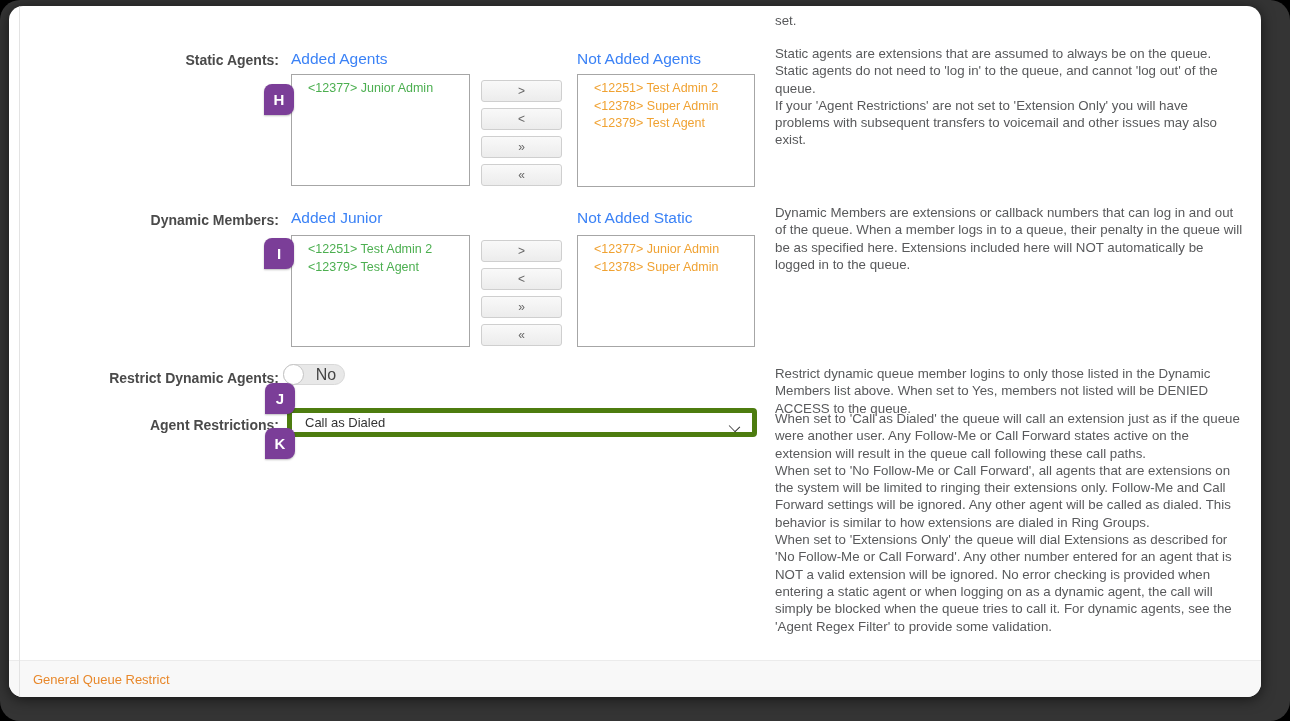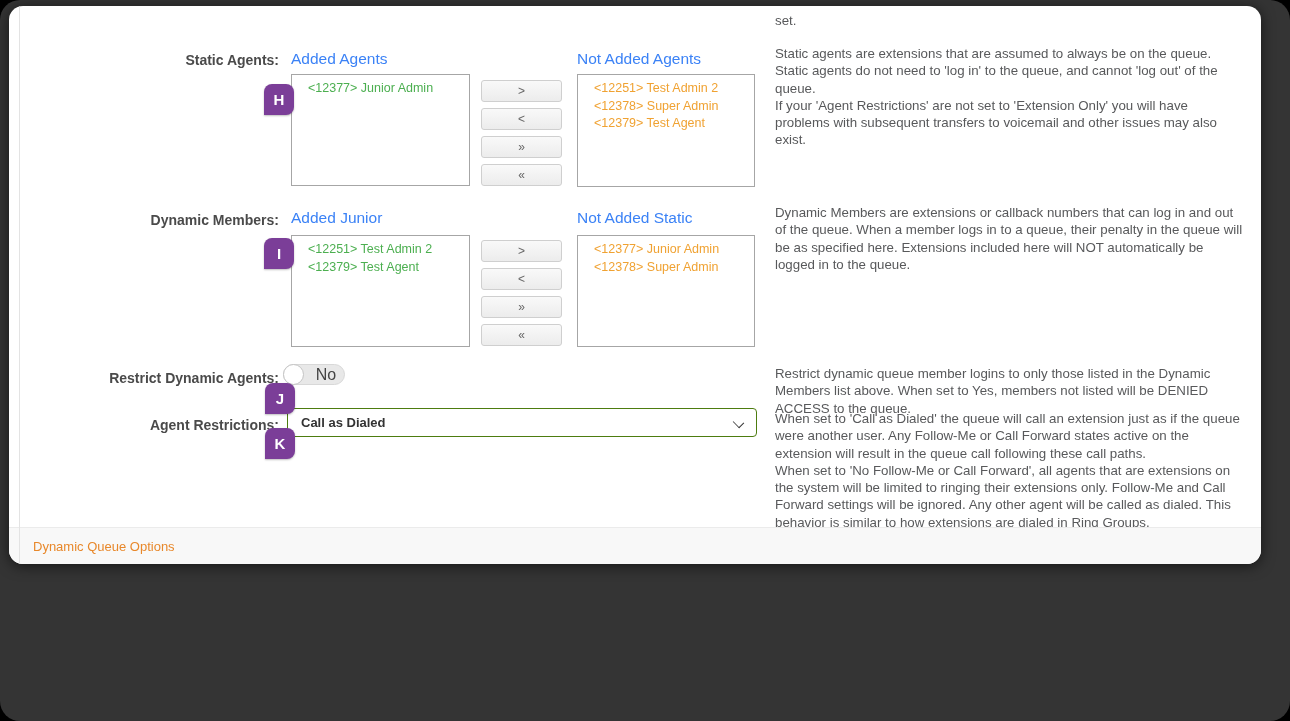--- a/index.html
+++ b/index.html
@@ -1,18 +1,18 @@
 <!DOCTYPE html>
 <html><head>
 <meta charset="utf-8">
 <style>
   html,body{margin:0;padding:0;background:#000;width:1290px;height:721px;overflow:hidden;
     font-family:"Liberation Sans","DejaVu Sans",sans-serif;}
   .frame{position:absolute;inset:0;background:#343434;border-radius:20px;}
-  .content{position:absolute;left:9px;top:6px;width:1252px;height:558px;background:#ffffff;
+  .content{position:absolute;left:9px;top:6px;width:1252px;height:691px;background:#ffffff;
     border-radius:14px;overflow:hidden;box-shadow:0 2px 14px rgba(0,0,0,.6);}
   .vline{position:absolute;left:10px;top:0;bottom:0;width:1px;background:#e3e3e3;z-index:5;}
 
   .field-label{position:absolute;width:262px;text-align:right;font-size:14px;font-weight:bold;
     color:#4a4a4a;right:auto;}
   .col-title{position:absolute;font-size:15.5px;color:#3b82f6;font-weight:400;}
 
   .listbox{position:absolute;background:#fff;border:1px solid #a6a6a6;padding:5px 16px;
     box-sizing:border-box;overflow:hidden;}
   .listbox .item{font-size:12.5px;line-height:17.5px;white-space:nowrap;cursor:default;}
@@ -28,23 +28,23 @@
     color:#fff;font-weight:bold;font-size:15px;display:flex;align-items:center;justify-content:center;
     z-index:10;box-shadow:0 1px 2px rgba(0,0,0,.25);}
 
   .toggle{position:absolute;width:62px;height:21px;background:#e8e8e8;border:1px solid #d8d8d8;
     border-radius:12px;box-sizing:border-box;cursor:pointer;}
   .toggle .knob{position:absolute;left:-1px;top:-1px;width:21px;height:21px;border-radius:50%;
     background:#fff;border:1px solid #c4c4c4;box-sizing:border-box;}
   .toggle .tlabel{position:absolute;left:24px;right:0;top:0;bottom:0;display:flex;align-items:center;
     justify-content:center;font-size:16px;color:#444;}
 
-  .select{position:absolute;height:29px;background:#fff;border:1px solid #4d7c0f;border-radius:4px;
+  .select{position:absolute;height:29px;background:#fff;border:5px solid #4d7c0f;border-radius:4px;
     box-sizing:border-box;font-size:13px;color:#333;display:flex;align-items:center;
-    padding-left:13px;cursor:pointer;font-weight:bold;}
+    padding-left:13px;cursor:pointer;}
   .select .chev{position:absolute;right:13px;top:9px;width:8px;height:8px;
     border-right:1.6px solid #333;border-bottom:1.6px solid #333;transform:rotate(45deg) scale(1,.8);}
 
   .help{position:absolute;left:766px;width:470px;font-size:13.3px;line-height:17.3px;color:#58595b;
     white-space:pre-line;}
 
   .footer{position:absolute;left:0;right:0;bottom:0;height:36px;background:#f8f8f8;
     border-top:1px solid #ebebeb;display:flex;align-items:center;}
   .footer a{color:#E8882B;font-size:13px;margin-left:24px;text-decoration:none;cursor:pointer;}
 </style>
@@ -128,16 +128,16 @@
     <span class="chev"></span>
   </div>
 
   <div class="badge" style="left:256px;top:422px;">K</div>
 
   <div class="help" style="top:404px;">When set to 'Call as Dialed' the queue will call an extension just as if the queue were another user. Any Follow-Me or Call Forward states active on the extension will result in the queue call following these call paths.
 When set to 'No Follow-Me or Call Forward', all agents that are extensions on the system will be limited to ringing their extensions only. Follow-Me and Call Forward settings will be ignored. Any other agent will be called as dialed. This behavior is similar to how extensions are dialed in Ring Groups.
 When set to 'Extensions Only' the queue will dial Extensions as described for 'No Follow-Me or Call Forward'. Any other number entered for an agent that is NOT a valid extension will be ignored. No error checking is provided when entering a static agent or when logging on as a dynamic agent, the call will simply be blocked when the queue tries to call it. For dynamic agents, see the 'Agent Regex Filter' to provide some validation.</div>
 
   <div class="footer">
-    <a>Dynamic Queue Options</a>
+    <a>General Queue Restrict</a>
   </div>
 </div>
 </div>
 
 </body></html>

